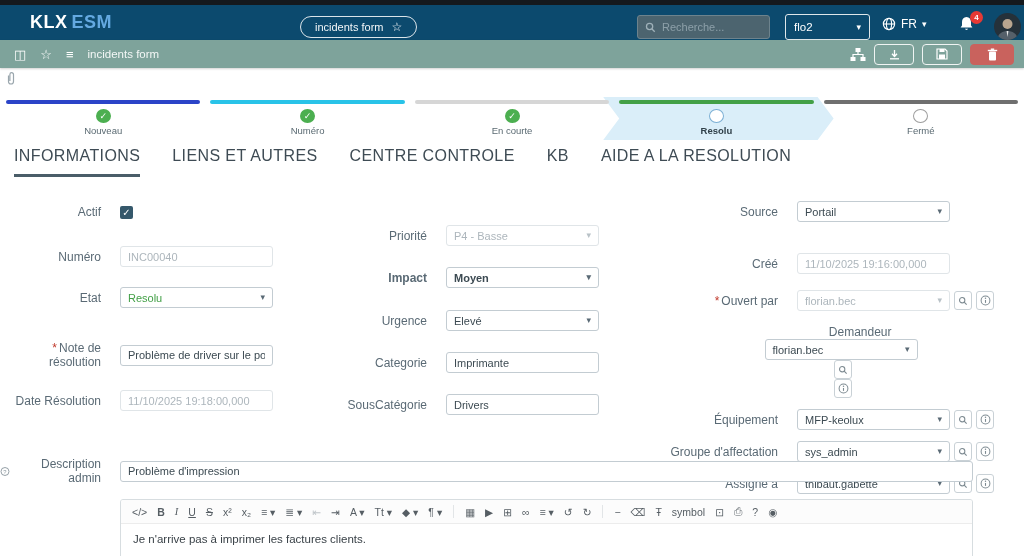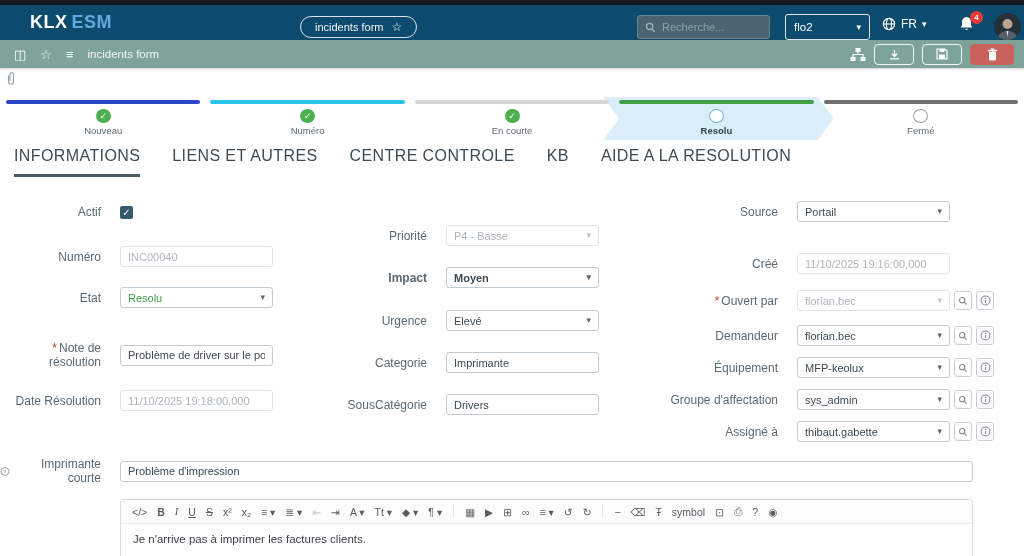--- a/index.html
+++ b/index.html
@@ -340,21 +340,21 @@
           </svg>
         </div>
       <div class="sqbtn">
           <svg width="11" height="11" viewBox="0 0 12 12">
             <circle cx="6" cy="6" r="4.8" fill="none" stroke="#7d8a91" stroke-width="1.1"></circle>
             <line x1="6" y1="5.4" x2="6" y2="8.6" stroke="#7d8a91" stroke-width="1.2"></line>
             <circle cx="6" cy="3.6" r="0.8" fill="#7d8a91"></circle>
           </svg>
         </div>
     </div>
-    <div class="frow" style="margin-bottom:11px;">
+    <div class="frow" style="margin-bottom:11px;flex-direction:column;">
       <span class="flabel">Demandeur</span>
       <div class="tselect">
         <span>florian.bec</span>
         <span class="caret">▾</span>
       </div>
       <div class="sqbtn">
           <svg width="10" height="10" viewBox="0 0 12 12">
             <circle cx="5" cy="5" r="3.2" fill="none" stroke="#7d8a91" stroke-width="1.3"></circle>
             <line x1="7.4" y1="7.4" x2="10.4" y2="10.4" stroke="#7d8a91" stroke-width="1.3"></line>
           </svg>
@@ -428,21 +428,21 @@
         </div>
     </div>
   </div>
 
   <div class="desc-row">
     <span class="flabel">
       <svg width="11" height="11" viewBox="0 0 12 12">
           <circle cx="6" cy="6" r="4.8" fill="none" stroke="#8b979e" stroke-width="1.1"></circle>
           <text x="6" y="8.6" font-size="7" text-anchor="middle" fill="#8b979e" font-family="Liberation Sans, sans-serif">?</text>
         </svg>
-      <span>Imprimante courte</span>
+      <span>Description admin</span>
     </span>
     <input class="tinput" value="Problème d'impression" style="">
   </div>
 
   <div class="editor">
     <div class="etoolbar">
       <span class="etool">&lt;/&gt;</span>
       <span class="etool b">B</span>
       <span class="etool i">I</span>
       <span class="etool u">U</span>

